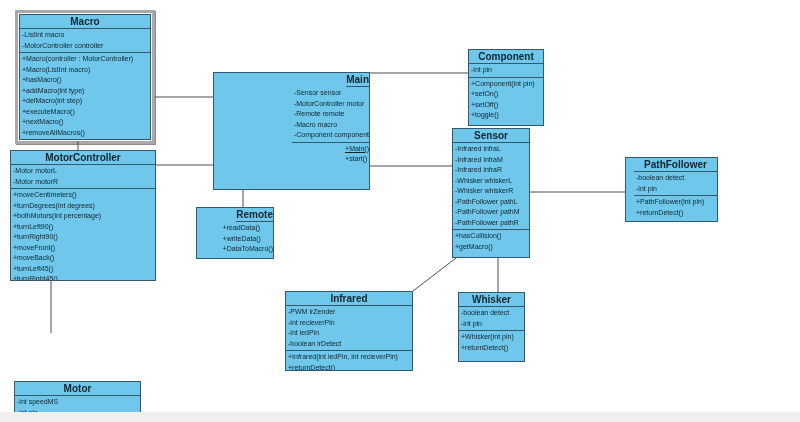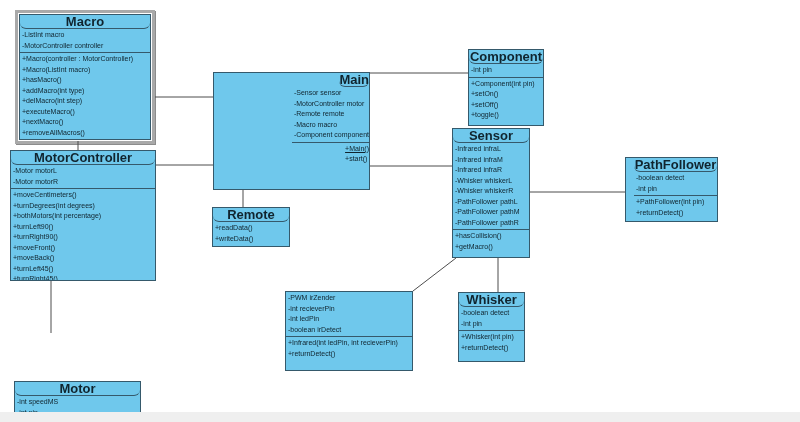--- a/index.html
+++ b/index.html
@@ -7,22 +7,22 @@
     width:800px;height:422px;position:relative;background:#ffffff;
     font-family:"Liberation Sans", sans-serif;overflow:hidden;
   }
   .uml{
     position:absolute;box-sizing:border-box;
     background:var(--fill);border:1px solid var(--stroke);
     display:flex;flex-direction:column;color:var(--text);
   }
   .uml .t{
     flex:0 0 auto;height:13px;line-height:13px;text-align:center;
-    font-weight:bold;font-size:13px;border-bottom:1px solid var(--stroke);
-    white-space:nowrap;overflow:hidden;border-radius:6px;
+    font-weight:bold;font-size:10px;border-bottom:1px solid var(--stroke);
+    white-space:nowrap;overflow:hidden;
   }
   .comp{padding:1px 0 1px 2px;overflow:hidden;}
   .attrs{flex:0 0 auto;border-bottom:1px solid var(--stroke);}
   .methods{flex:1 1 auto;}
   .uml-row{height:10.5px;line-height:10.5px;font-size:7px;white-space:nowrap;}
   .u{text-decoration:underline;}
   #sel-frame{
     position:absolute;left:15px;top:10px;width:140px;height:134px;
     box-sizing:border-box;border:3px solid #a9a9a9;background:#ffffff;
     box-shadow:1px 1px 0 #8c8c8c;
@@ -108,21 +108,21 @@
       <div class="uml-row">-Remote remote</div>
       <div class="uml-row">-Macro macro</div>
       <div class="uml-row">-Component component</div>
     </div>
   <div class="comp methods">
       <div class="uml-row u">+Main()</div>
       <div class="uml-row">+start()</div>
     </div>
 </div>
 
-<div class="uml" style="left:212px;top:207px;width:78px;height:40px;">
+<div class="uml" style="left:196px;top:207px;width:78px;height:52px;align-items:flex-end;">
   <div class="t">Remote</div>
   <div class="comp methods">
       <div class="uml-row">+readData()</div>
       <div class="uml-row">+writeData()</div>
       <div class="uml-row">+DataToMacro()</div>
     </div>
 </div>
 
 <div class="uml" style="left:468px;top:49px;width:76px;height:77px;">
   <div class="t">Component</div>
@@ -149,20 +149,21 @@
       <div class="uml-row">-PathFollower pathM</div>
       <div class="uml-row">-PathFollower pathR</div>
     </div>
   <div class="comp methods">
       <div class="uml-row">+hasCollision()</div>
       <div class="uml-row">+getMacro()</div>
     </div>
 </div>
 
 <div class="uml" style="left:285px;top:291px;width:128px;height:80px;">
+  <div class="t">Infrared</div>
   <div class="comp attrs">
       <div class="uml-row">-PWM irZender</div>
       <div class="uml-row">-int recieverPin</div>
       <div class="uml-row">-int ledPin</div>
       <div class="uml-row">-boolean irDetect</div>
     </div>
   <div class="comp methods">
       <div class="uml-row">+Infrared(int ledPin, int recieverPin)</div>
       <div class="uml-row">+returnDetect()</div>
     </div>

